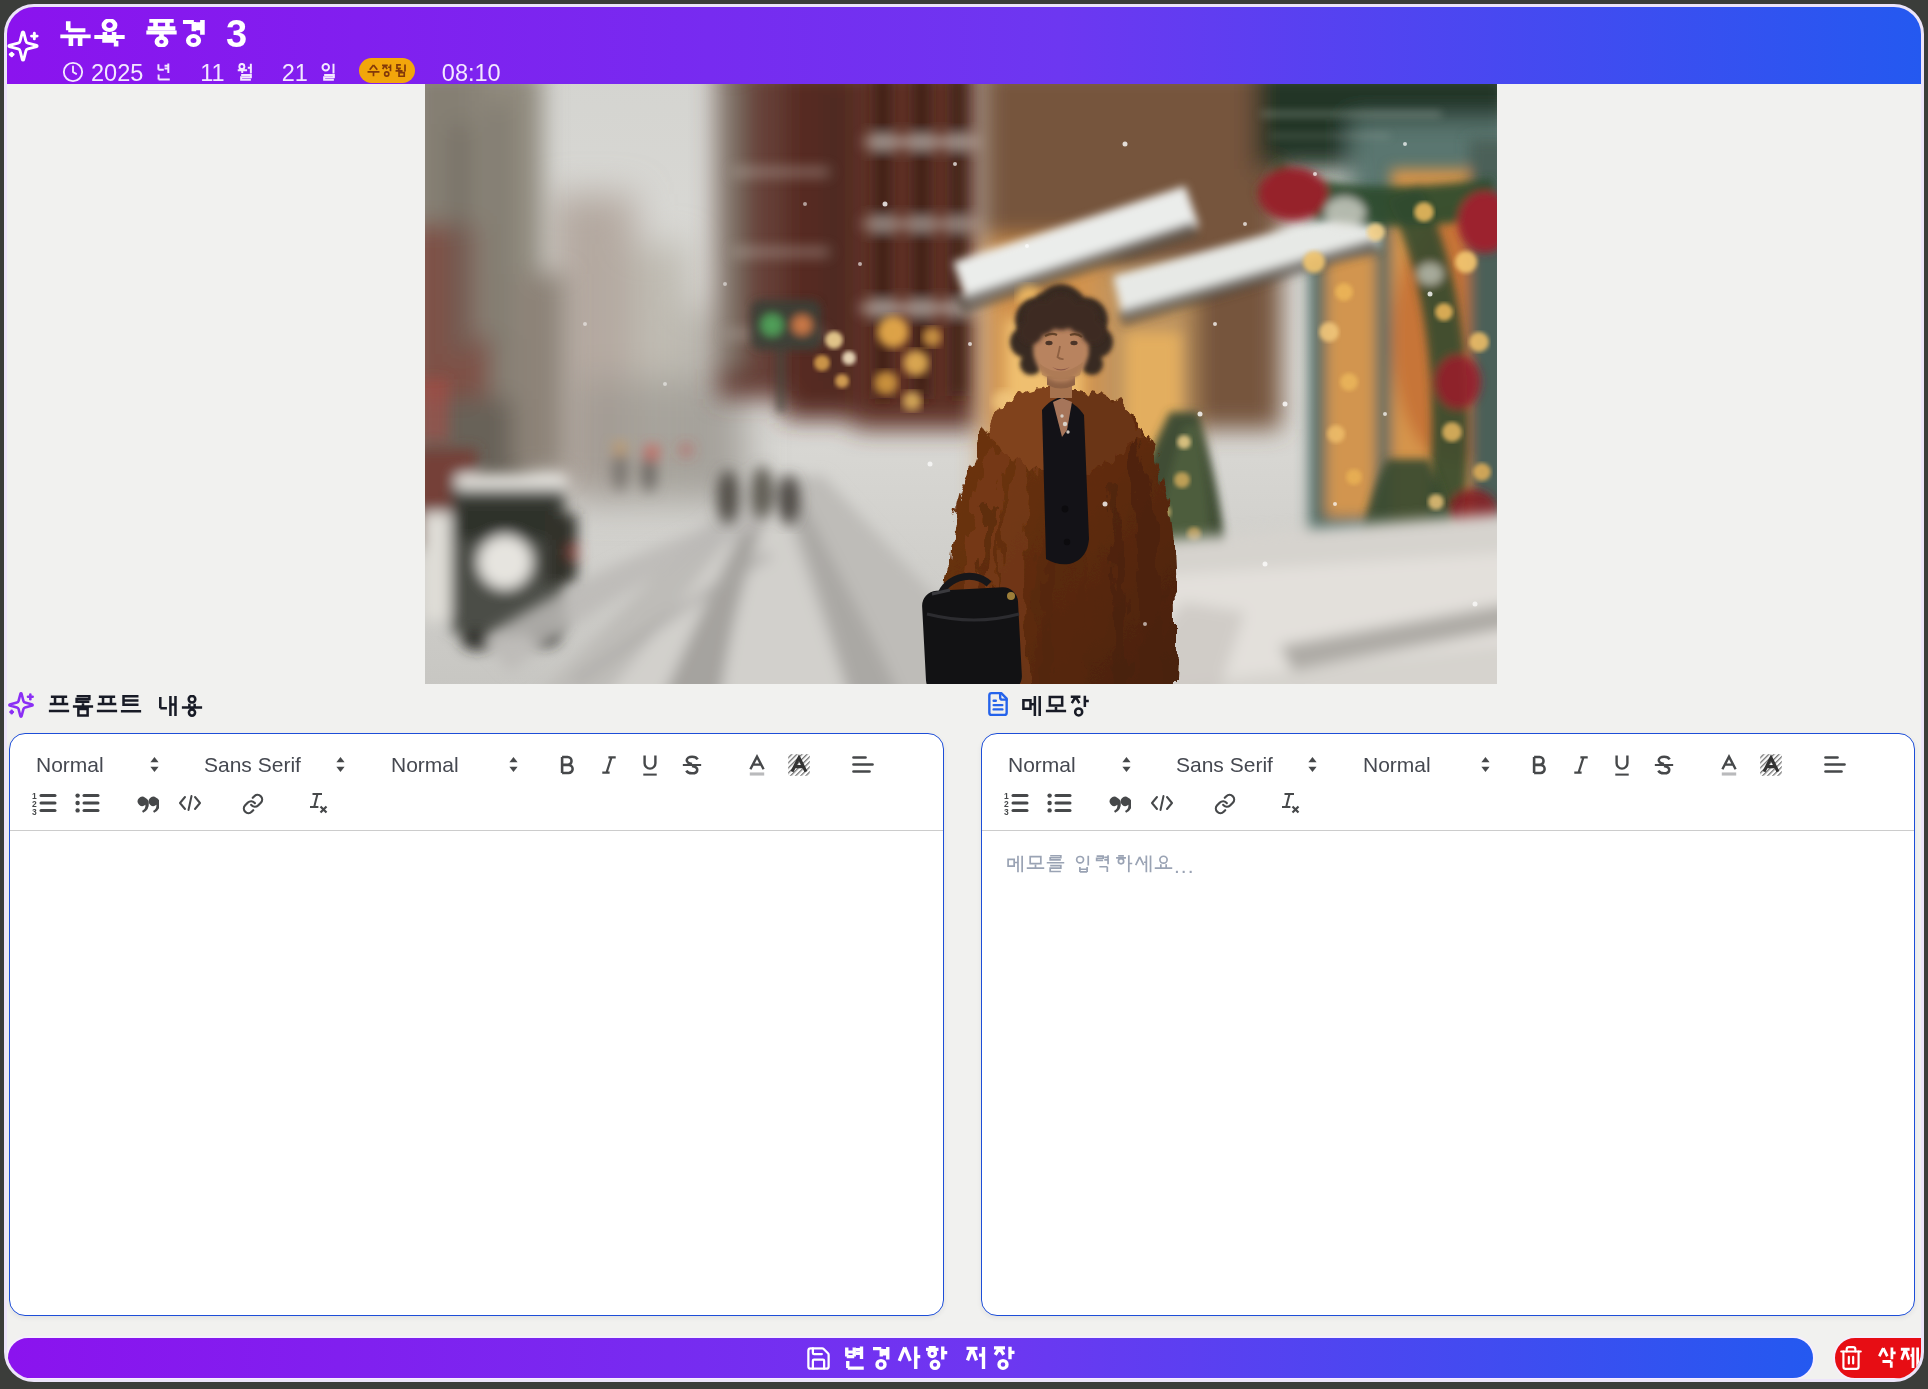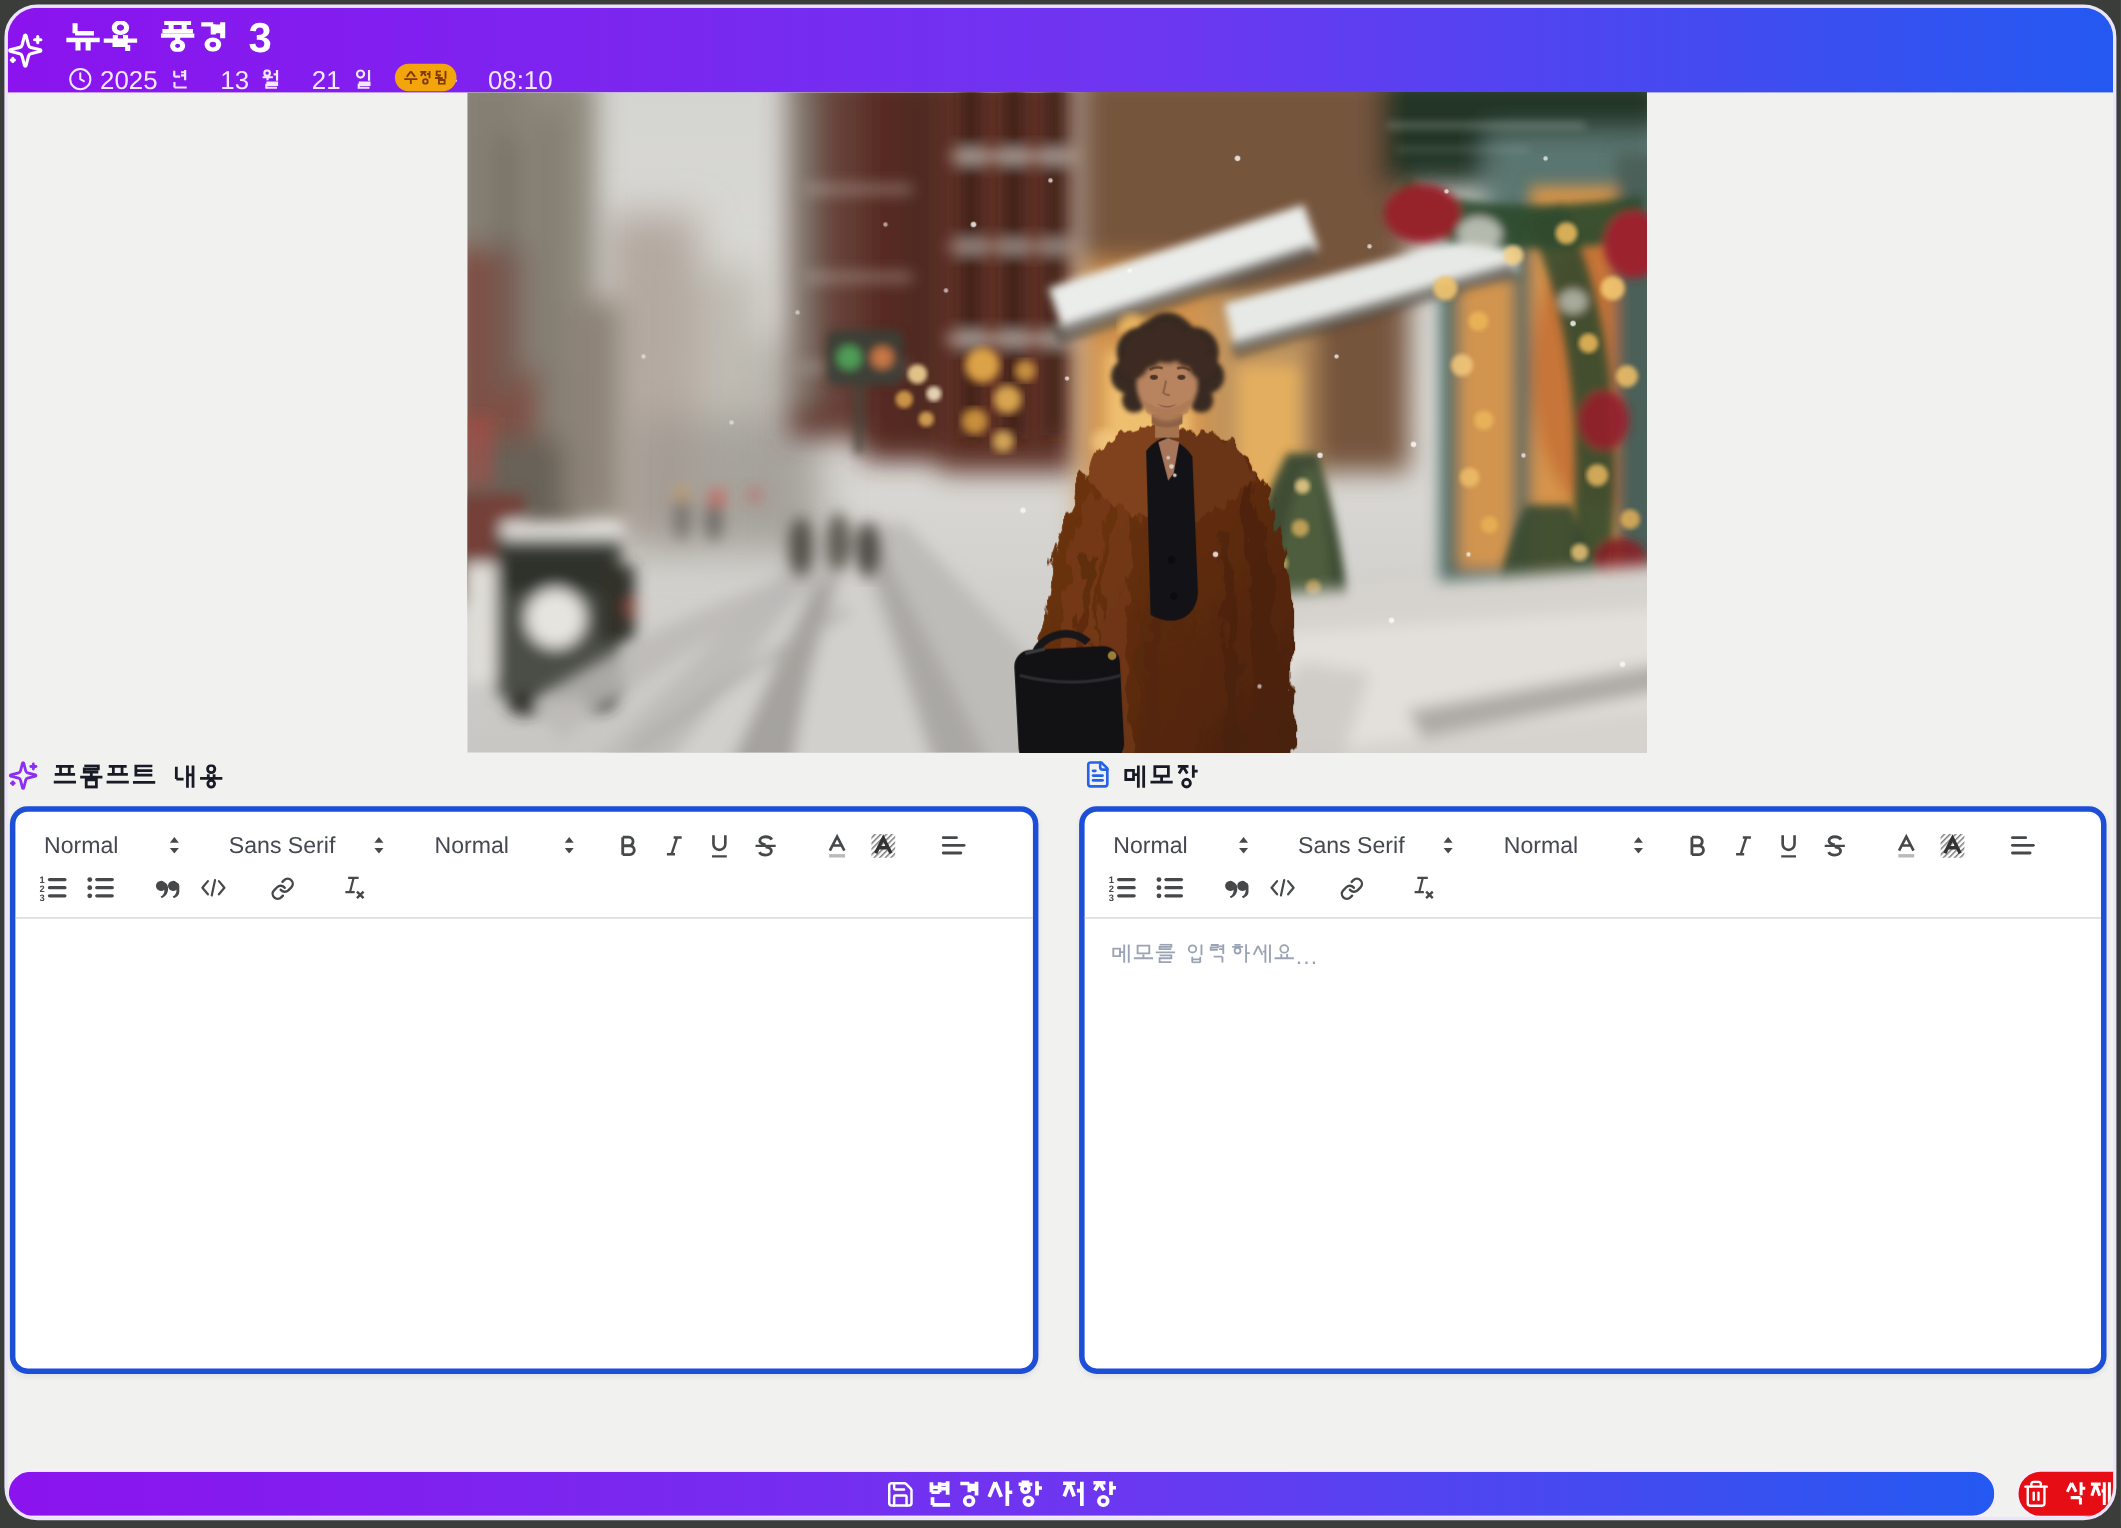--- a/index.html
+++ b/index.html
@@ -4,22 +4,22 @@
 html,body { width:1928px; height:1389px; background:#3b3d3a; overflow:hidden;
   font-family:"Liberation Sans", sans-serif; }
 .abs { position:absolute; }
 .card { position:absolute; left:4px; top:4px; width:1920px; height:1378px;
   background:#f1f1ef; border:3px solid #ece4fa; border-radius:30px; overflow:hidden; }
 .header { position:absolute; left:0; top:0; width:100%; height:77px;
   background:linear-gradient(90deg,#8b13ee 0%,#6d37f1 55%,#2459f0 100%); }
 .hgrow { display:inline-flex; }
 .hg { display:block; }
 .plabel { font-size:21px; color:#454850; }
-.panel { position:absolute; top:726px; height:516px; background:#fff;
-  border:5px solid #1d4ed8; border-radius:16px; box-shadow:0 2px 5px rgba(40,40,60,0.07); }
+.panel { position:absolute; top:726px; height:583px; background:#fff;
+  border:1px solid #1d4ed8; border-radius:16px; box-shadow:0 2px 5px rgba(40,40,60,0.07); }
 .tbar { position:absolute; left:0; top:0; width:100%; height:97px;
   border-bottom:1px solid #ccc; }
 .row { display:inline-flex; align-items:baseline; }
 </style></head><body>
 <div class="card">
   <div class="header">
     <div class="abs" style="left:-1px;top:22px"><svg width="34" height="34" viewBox="0 0 24 24" fill="none" stroke="#fff" stroke-width="2" stroke-linecap="round" stroke-linejoin="round">
           <path d="M9.937 15.5A2 2 0 0 0 8.5 14.063l-6.135-1.582a.5.5 0 0 1 0-.962L8.5 9.936A2 2 0 0 0 9.937 8.5l1.582-6.135a.5.5 0 0 1 .963 0L14.063 8.5A2 2 0 0 0 15.5 9.937l6.135 1.581a.5.5 0 0 1 0 .964L15.5 14.063a2 2 0 0 0-1.437 1.437l-1.582 6.135a.5.5 0 0 1-.963 0z"></path>
           <path d="M20 3v4"></path>
           <path d="M22 5h-4"></path>
@@ -48,21 +48,21 @@
           <circle cx="12" cy="12" r="10"></circle>
           <path d="M12 6v6l3.5 2"></path>
         </svg></div>
     <div class="abs row" style="left:84px;top:53px;color:#f3e8ff;font-size:23.5px">
       <span class="hgrow" style="gap:12px;align-items:baseline">
       <span>2025</span>
           <svg class="hg" style="width:18px;height:18px" viewBox="0 0 100 100" preserveAspectRatio="none">
             <path d="M19,7 L19,37 M19,37 L49,37 M53,15 L74,15 M53,31 L74,31 M74,3 L74,55 M20,64 L20,92 M20,92 L82,92" fill="none" stroke="currentColor" stroke-width="11" stroke-linecap="butt" stroke-linejoin="miter"></path>
           </svg>
           <i style="width:3px"></i>
-          <span>13</span>
+          <span>11</span>
           <svg class="hg" style="width:18px;height:18px" viewBox="0 0 100 100" preserveAspectRatio="none">
             <path d="M41,19 A14,14 0 1 1 13,19 A14,14 0 1 1 41,19 M4,40 L56,40 M29,40 L29,55 M60,26 L77,26 M77,4 L77,58 M23,67 L77,67 L77,79 L23,79 L23,93 L77,93" fill="none" stroke="currentColor" stroke-width="11" stroke-linecap="butt" stroke-linejoin="miter"></path>
           </svg>
           <i style="width:3px"></i>
           <span>21</span>
           <svg class="hg" style="width:18px;height:18px" viewBox="0 0 100 100" preserveAspectRatio="none">
             <path d="M50,24 A18,18 0 1 1 14,24 A18,18 0 1 1 50,24 M75,4 L75,58 M23,67 L77,67 L77,79 L23,79 L23,93 L77,93" fill="none" stroke="currentColor" stroke-width="11" stroke-linecap="butt" stroke-linejoin="miter"></path>
           </svg>
           <i style="width:4px"></i>
           <svg class="hg" style="width:18px;height:18px" viewBox="0 0 100 100" preserveAspectRatio="none">

